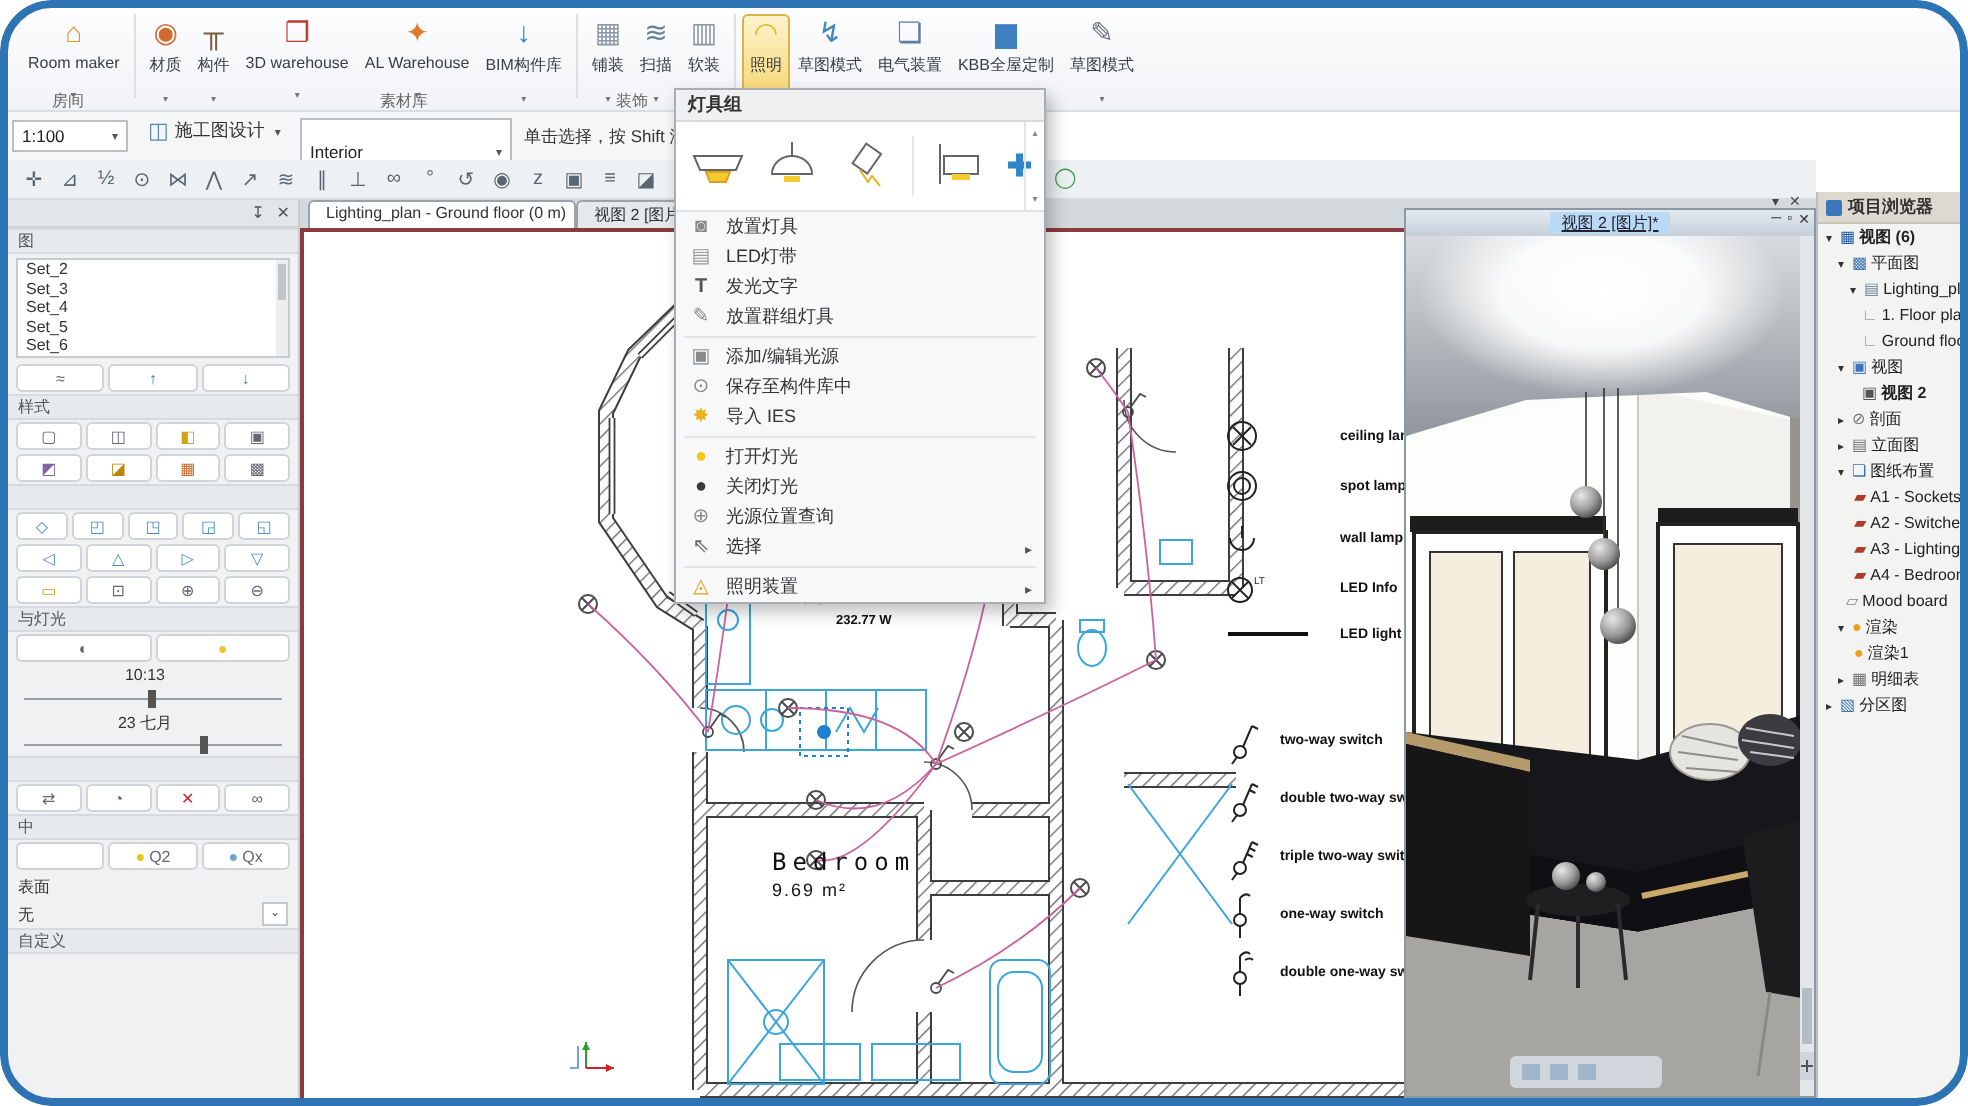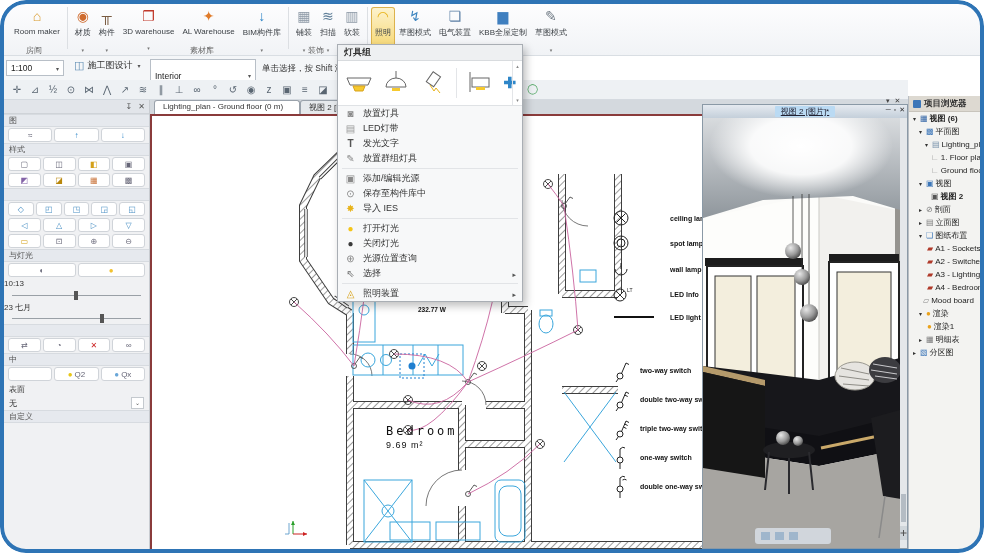--- a/index.html
+++ b/index.html
@@ -31,31 +31,31 @@
   .lpanel{position:absolute;left:4px;top:100px;width:146px;height:449px;background:#f0f1f3;border-right:1px solid #c8ccd1;box-sizing:border-box;display:flex;flex-direction:column;overflow:hidden;}
   .lphead{height:13px;background:#e2e5ea;border-bottom:1px solid #cfd3d8;display:flex;align-items:center;justify-content:flex-end;padding:0 4px;gap:6px;font-size:8px;color:#555;}
   .pin::before{content:"↧";} .xico::before{content:"✕";}
   .sec{background:#e6e9ee;border-top:1px solid #d7dbe0;border-bottom:1px solid #d7dbe0;font-size:8px;color:#555;padding:1px 5px;height:9px;line-height:9px;}
   .listbox{background:#fff;border:1px solid #c6cbd1;margin:2px 4px;height:48px;position:relative;overflow:hidden;}
   .litem{font-size:8px;color:#333;padding:0 4px;height:9.5px;line-height:9.5px;}
   .lscroll{position:absolute;right:0;top:0;bottom:0;width:6px;background:#eceef0;}
   .lthumb{position:absolute;right:1px;top:2px;width:4px;height:18px;background:#c0c5ca;}
   .prow{display:flex;padding:1px 3px;}
   .pbtn{flex:1;height:12px;background:#fff;border:1px solid #d0d4d9;border-radius:3px;font-size:8px;color:#667;display:flex;align-items:center;justify-content:center;margin:0 1px;overflow:hidden;}
-  .rlab{font-size:8px;color:#333;text-align:left;padding:1px 8px 0 0;height:10px;}
+  .rlab{font-size:8px;color:#333;text-align:center;padding:1px 8px 0 0;height:10px;}
   .slider{position:relative;height:12px;margin:0 8px;}
   .slider::before{content:"";position:absolute;left:0;right:0;top:6px;border-top:1px solid #9aa0a6;}
   .knob{position:absolute;top:2px;width:4px;height:9px;background:#555;}
   .plaintext{font-size:8px;color:#333;padding:2px 5px;height:10px;}
   .nonerow{display:flex;align-items:center;justify-content:space-between;padding:1px 5px;height:12px;}
   .chevbox{width:11px;height:10px;border:1px solid #c4c9ce;background:#fff;font-size:6px;color:#555;text-align:center;line-height:10px;}
 
   
   .tabstrip{position:absolute;left:150px;top:100px;width:758px;height:14px;background:#d4d9de;display:flex;align-items:flex-end;padding-left:4px;box-sizing:border-box;z-index:1;}
-  .tab{font-size:8px;color:#333;padding:1px 16px 0 8px;height:12px;border:1px solid #9aa2ab;border-bottom:none;border-radius:3px 3px 0 0;background:#e6e9ec;white-space:nowrap;overflow:hidden;max-width:72px;}
+  .tab{font-size:8px;color:#333;padding:1px 4px 0 8px;height:12px;border:1px solid #9aa2ab;border-bottom:none;border-radius:3px 3px 0 0;background:#e6e9ec;white-space:nowrap;overflow:hidden;max-width:72px;}
   .tab.active{background:#fff;max-width:none;}
   .panectl{position:absolute;left:886px;top:97px;z-index:45;font-size:7px;color:#444;display:flex;gap:5px;}
   .cdown::before{content:"▾";} .cx::before{content:"✕";}
   .canvas{position:absolute;left:150px;top:114px;width:576px;height:435px;background:#fff;border:2px solid #8a3b3b;border-bottom:none;box-sizing:border-box;z-index:1;}
 
   
   .legend{position:absolute;left:610px;top:205px;width:112px;height:300px;z-index:2;}
   .legrow{position:absolute;display:flex;align-items:center;}
   .leglab{font-size:7px;font-weight:bold;color:#111;white-space:nowrap;}
 
@@ -211,20 +211,30 @@
     <span class="sicon">◪</span>
   </div>
   <span class="abs" style="left:527px;top:83px;font-size:10px;color:#3a9c4e;z-index:2;">◯</span>
 
   <div class="lpanel">
     <div class="lphead">
       <span class="pin"></span>
       <span class="xico"></span>
     </div>
     <div class="sec">图</div>
+    <div class="listbox">
+      <div class="litem">Set_2</div>
+      <div class="litem">Set_3</div>
+      <div class="litem">Set_4</div>
+      <div class="litem">Set_5</div>
+      <div class="litem">Set_6</div>
+      <div class="lscroll">
+          <div class="lthumb"></div>
+        </div>
+    </div>
     <div class="prow">
       <div class="pbtn">
           <span>≈</span>
         </div>
       <div class="pbtn" style="color:#2e86c8">
           <span>↑</span>
         </div>
       <div class="pbtn" style="color:#2e86c8">
           <span>↓</span>
         </div>

